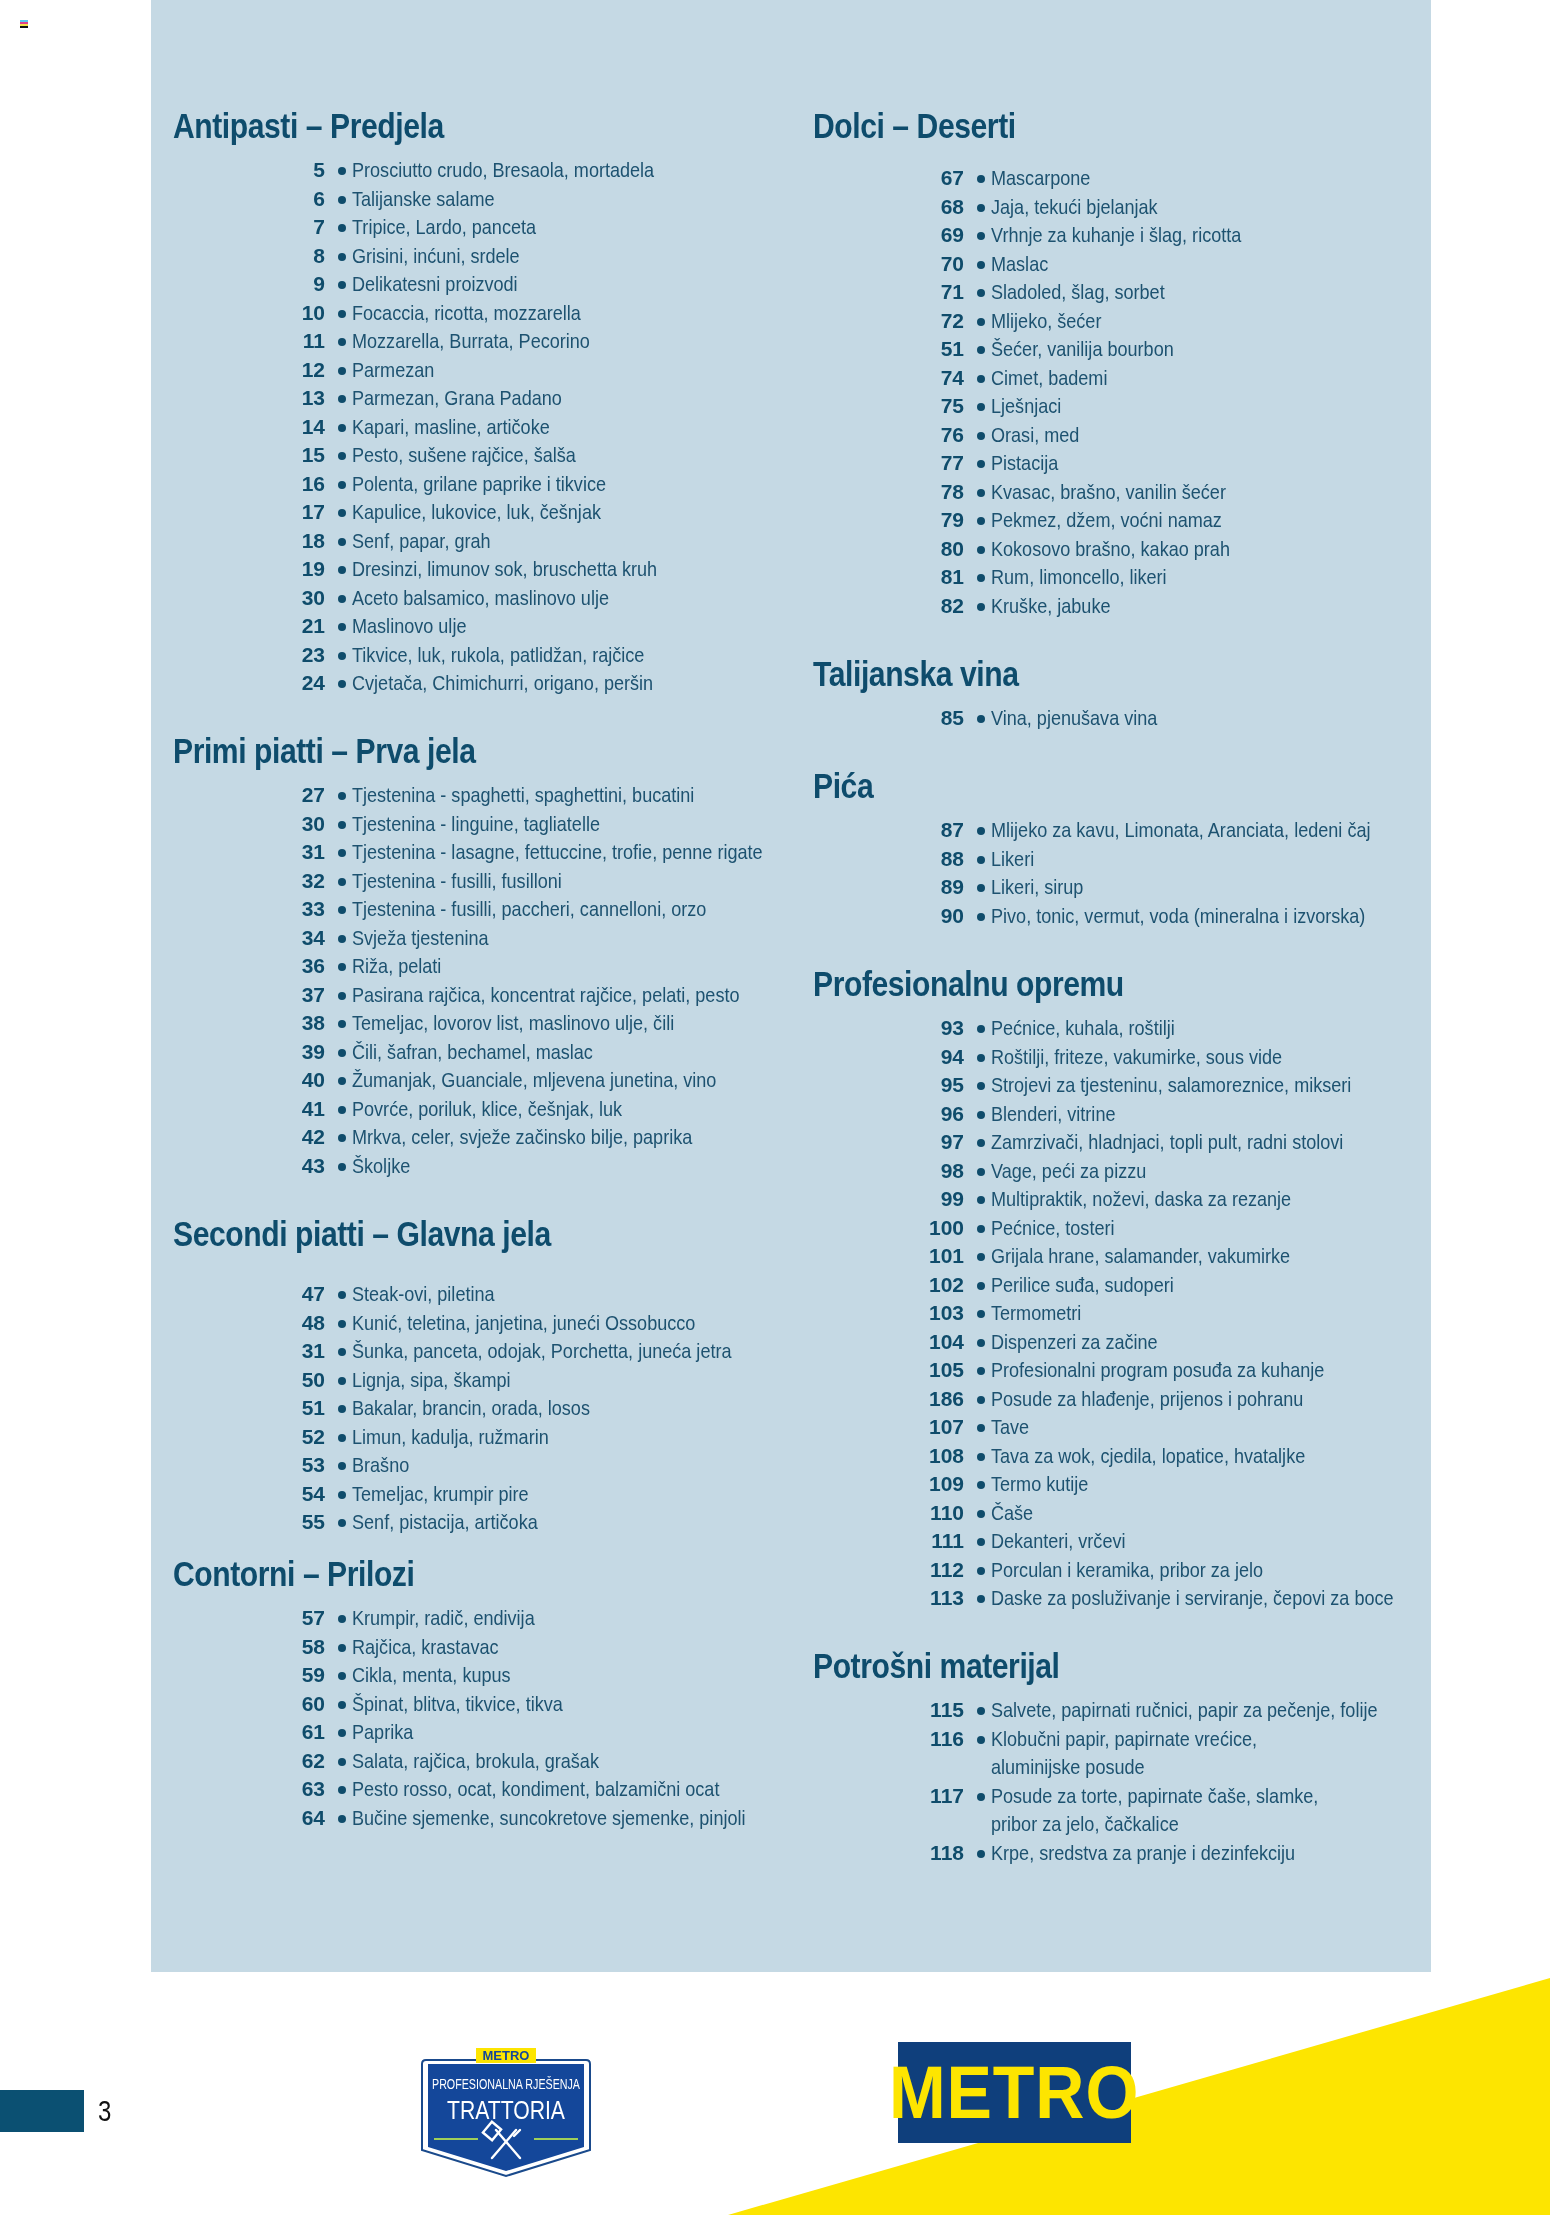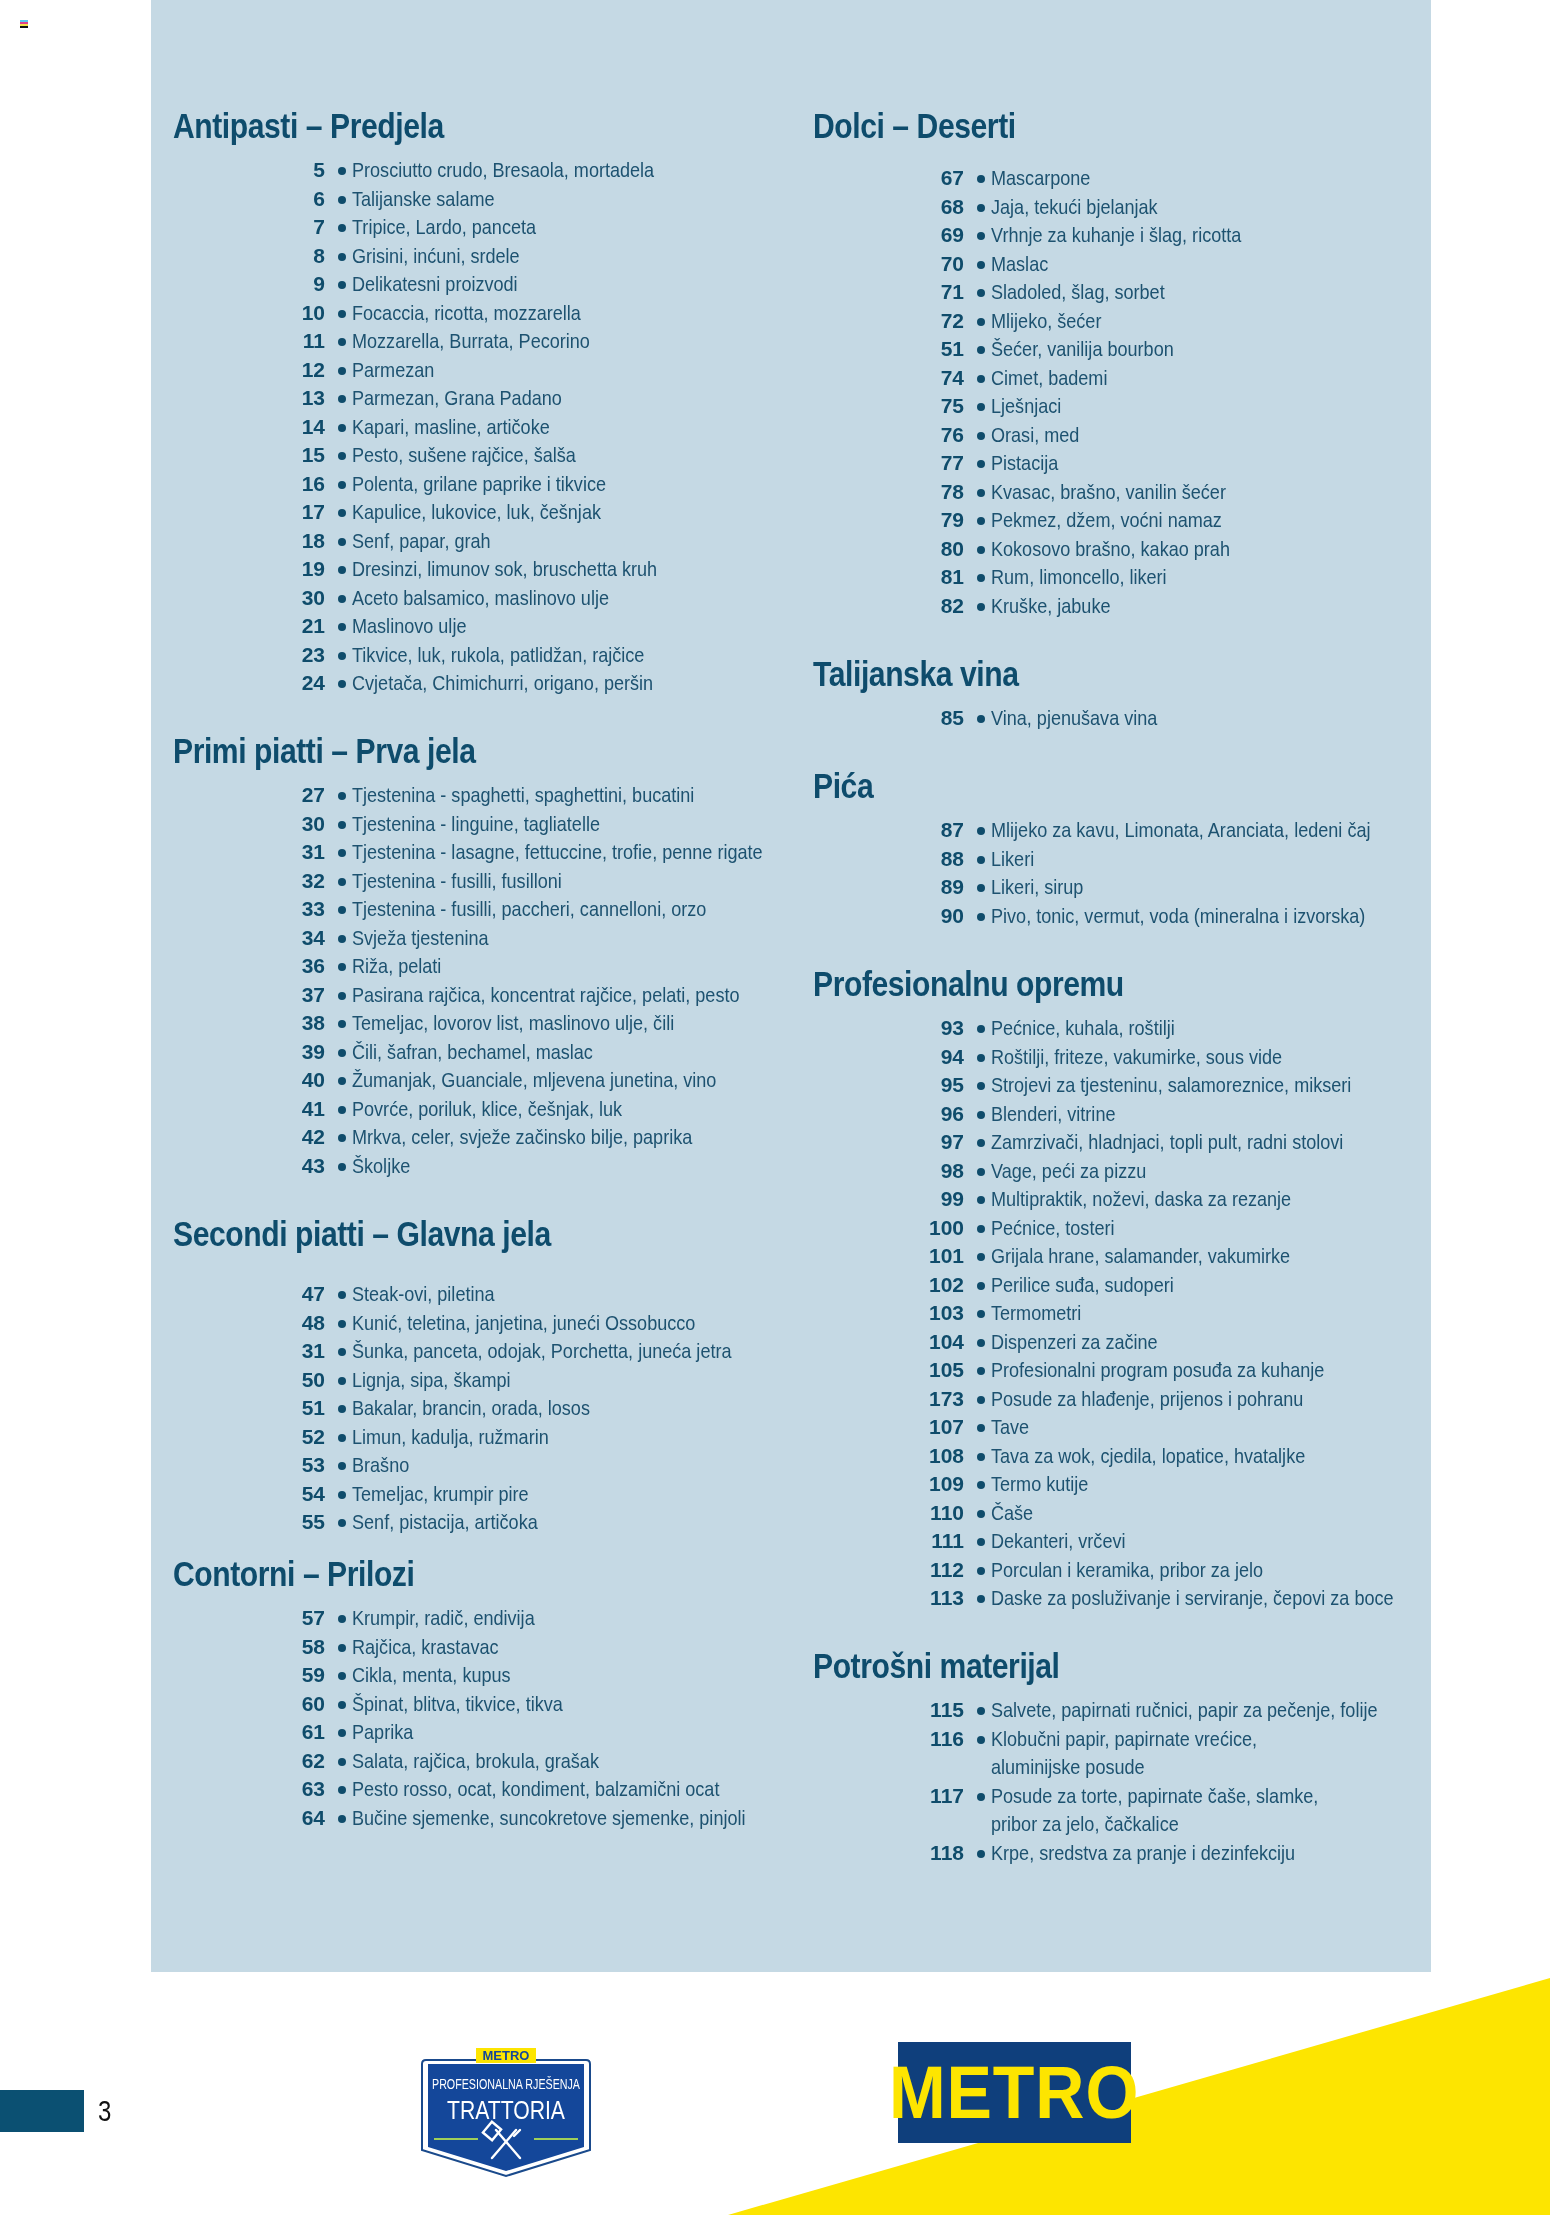--- a/index.html
+++ b/index.html
@@ -498,21 +498,21 @@
         <span class="num">104</span>
         <span class="dot"></span>
         <span class="txt">Dispenzeri za začine</span>
       </div>
       <div class="item">
         <span class="num">105</span>
         <span class="dot"></span>
         <span class="txt">Profesionalni program posuđa za kuhanje</span>
       </div>
       <div class="item">
-        <span class="num">173</span>
+        <span class="num">186</span>
         <span class="dot"></span>
         <span class="txt">Posude za hlađenje, prijenos i pohranu</span>
       </div>
       <div class="item">
         <span class="num">107</span>
         <span class="dot"></span>
         <span class="txt">Tave</span>
       </div>
       <div class="item">
         <span class="num">108</span>

